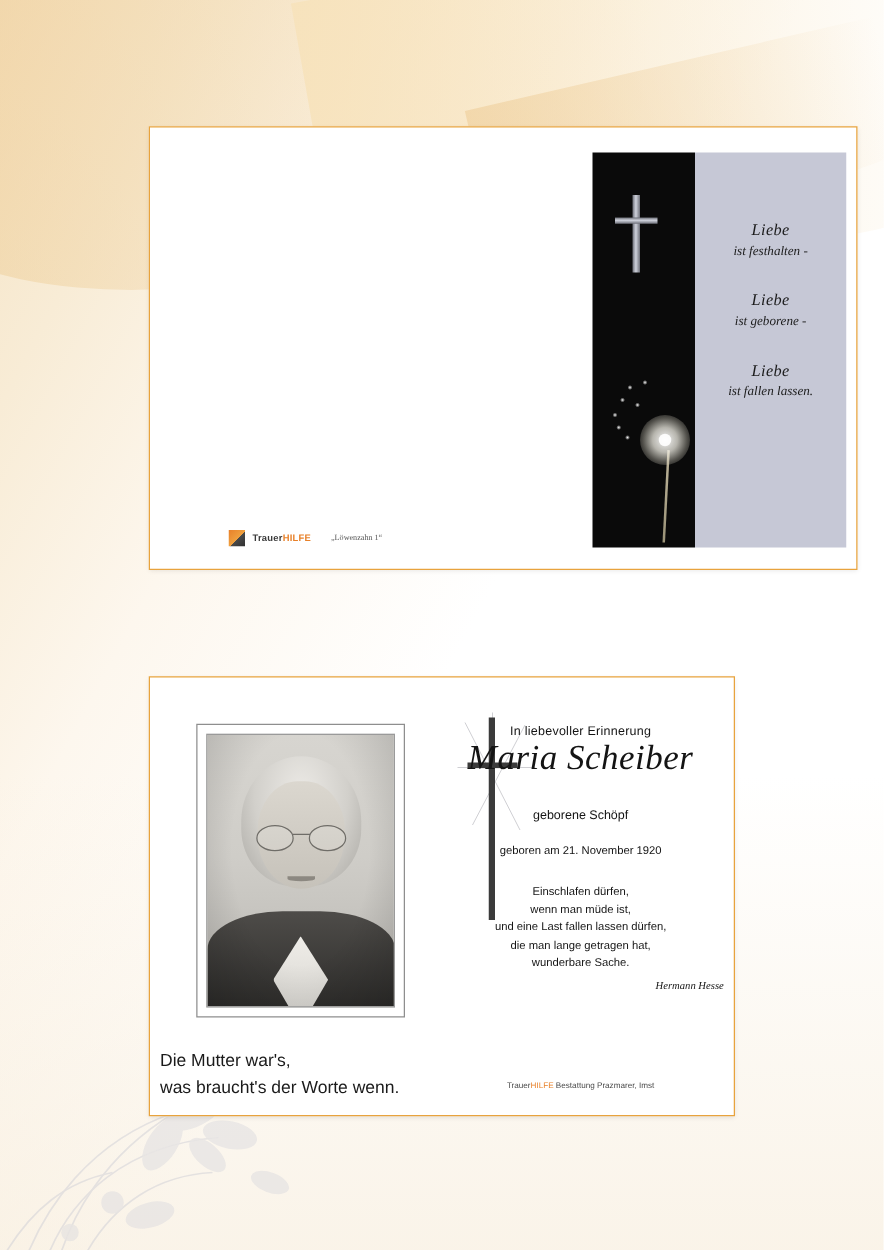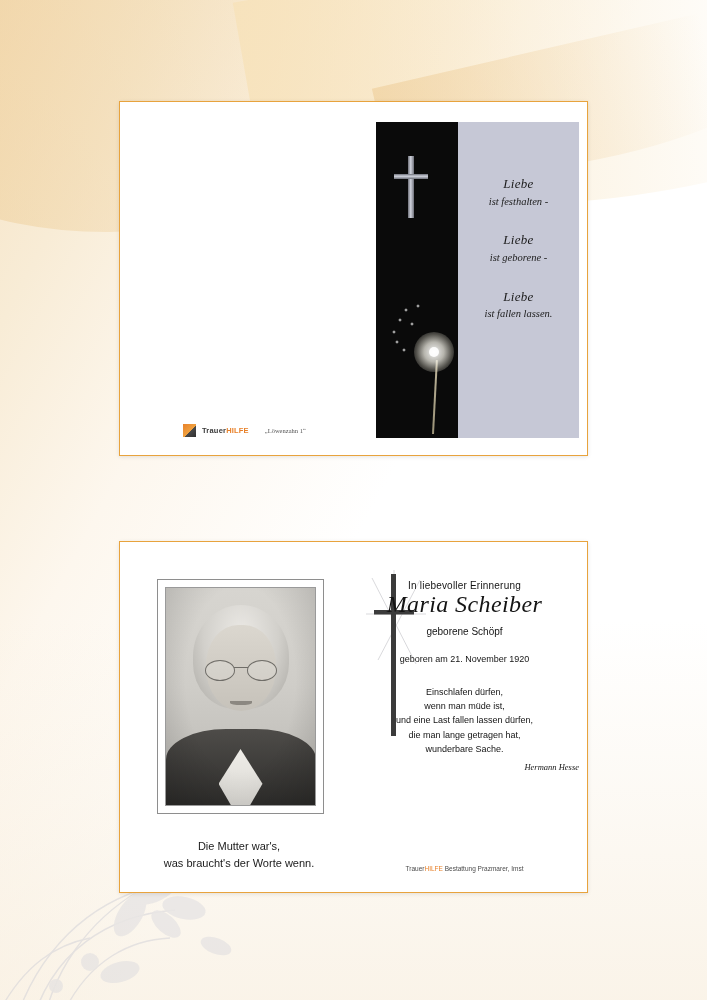--- a/index.html
+++ b/index.html
@@ -64,21 +64,21 @@
   .card {
     position: absolute;
     background: #ffffff;
     border: 1px solid #e8a33d;
     box-shadow: 0 1px 4px rgba(0,0,0,0.10);
     box-sizing: border-box;
   }
   .card-top {
     left: 119px;
     top: 101px;
-    width: 469px;
+    width: 567px;
     height: 355px;
     padding: 8px;
   }
   .card-bottom {
     left: 119px;
     top: 541px;
     width: 469px;
     height: 352px;
     padding: 8px;
   }
@@ -340,22 +340,22 @@
     position: absolute;
     inset: 0;
     background: radial-gradient(ellipse at 50% 42%, rgba(0,0,0,0) 52%, rgba(0,0,0,0.18) 100%);
   }
 
   .left-caption {
     position: absolute;
     left: 0;
     right: 0;
     top: 288px;
-    text-align: center;
-    font-size: 11px;
+    text-align: left;
+    font-size: 14px;
     line-height: 1.5;
     color: #1a1a1a;
   }
 
   .right-content {
     position: absolute;
     left: 0; right: 0;
     top: 30px;
     text-align: center;
     color: #141414;
@@ -368,23 +368,23 @@
     height: 170px;
     pointer-events: none;
   }
   .intro-line {
     font-size: 10px;
     letter-spacing: 0.2px;
   }
   .deceased-name {
     font-family: "Liberation Serif", serif;
     font-style: italic;
-    font-size: 24px;
+    font-size: 28px;
     letter-spacing: 0.4px;
-    margin-bottom: 8px;
+    margin-bottom: 24px;
   }
   .maiden-name {
     font-size: 10px;
     margin-bottom: 16px;
   }
   .dates {
     font-size: 9px;
     line-height: 1.55;
     margin-bottom: 18px;
   }

